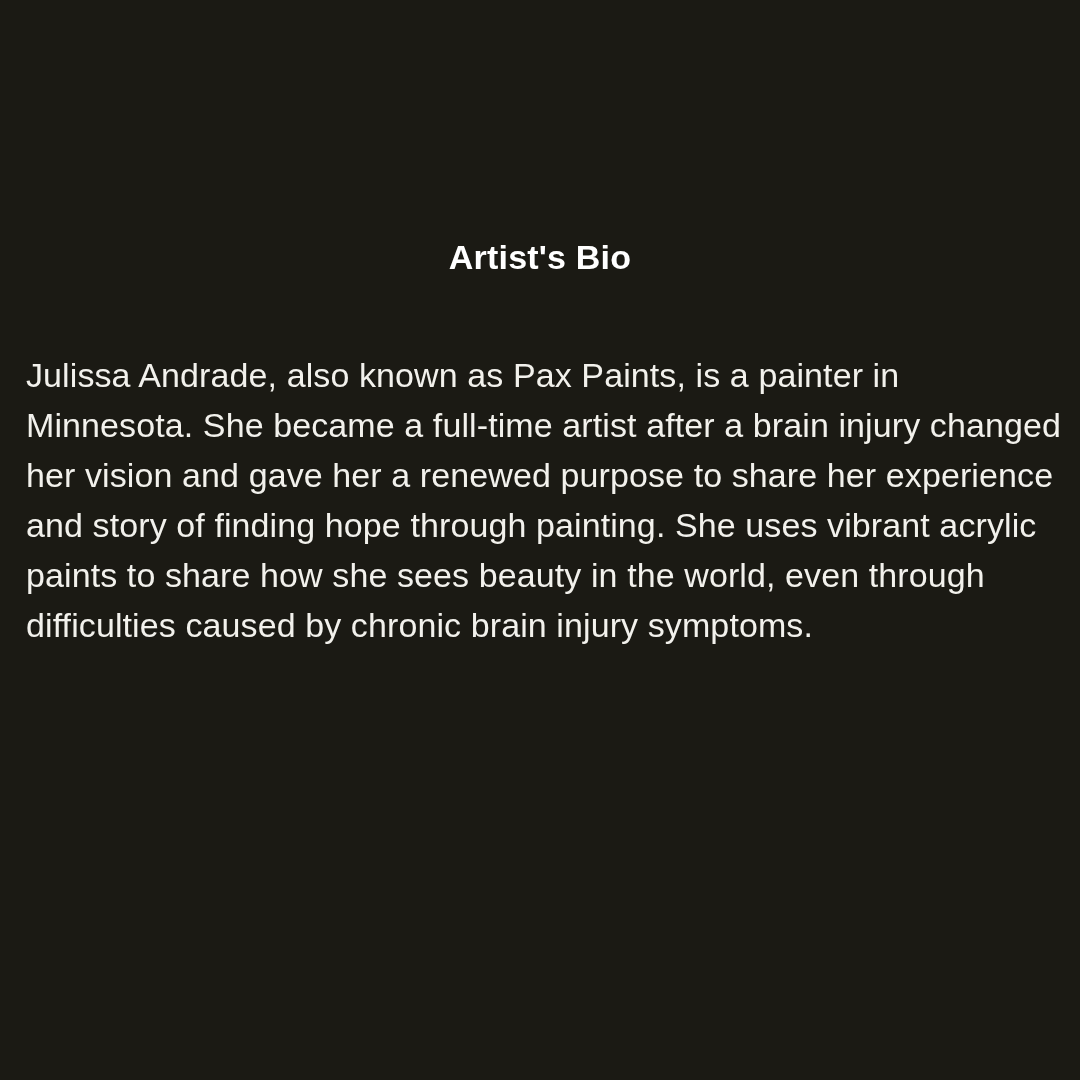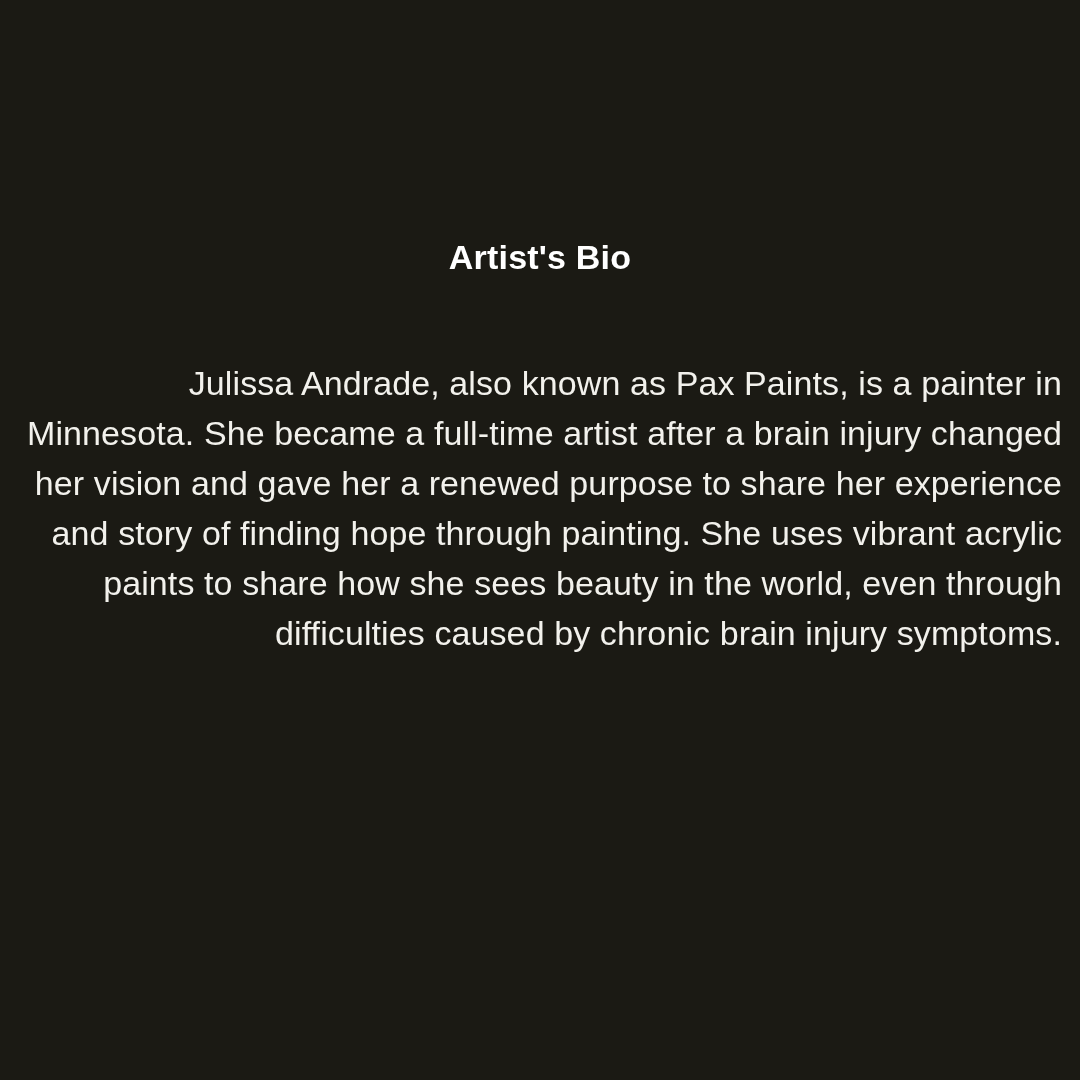--- a/index.html
+++ b/index.html
@@ -35,23 +35,22 @@
   .bio {
     position: absolute;
     top: 350px;
     left: 26px;
     width: 1036px;
     color: #f2f1ec;
     font-size: 34px;
     line-height: 50px;
     font-weight: 400;
     letter-spacing: 0.1px;
-    text-align: right;
+    text-align: left;
     white-space: pre-wrap;
-    margin-top: 8px;
   }
 </style>
 </head>
 <body>
 
 <div class="card">
   <div class="title">Artist's Bio</div>
   <div class="bio">Julissa Andrade, also known as Pax Paints, is a painter in Minnesota. She became a full-time artist after a brain injury changed her vision and gave her a renewed purpose to share her experience and story of finding hope through painting. She uses vibrant acrylic paints to share how she sees beauty in the world, even through difficulties caused by chronic brain injury symptoms.</div>
 </div>
 

